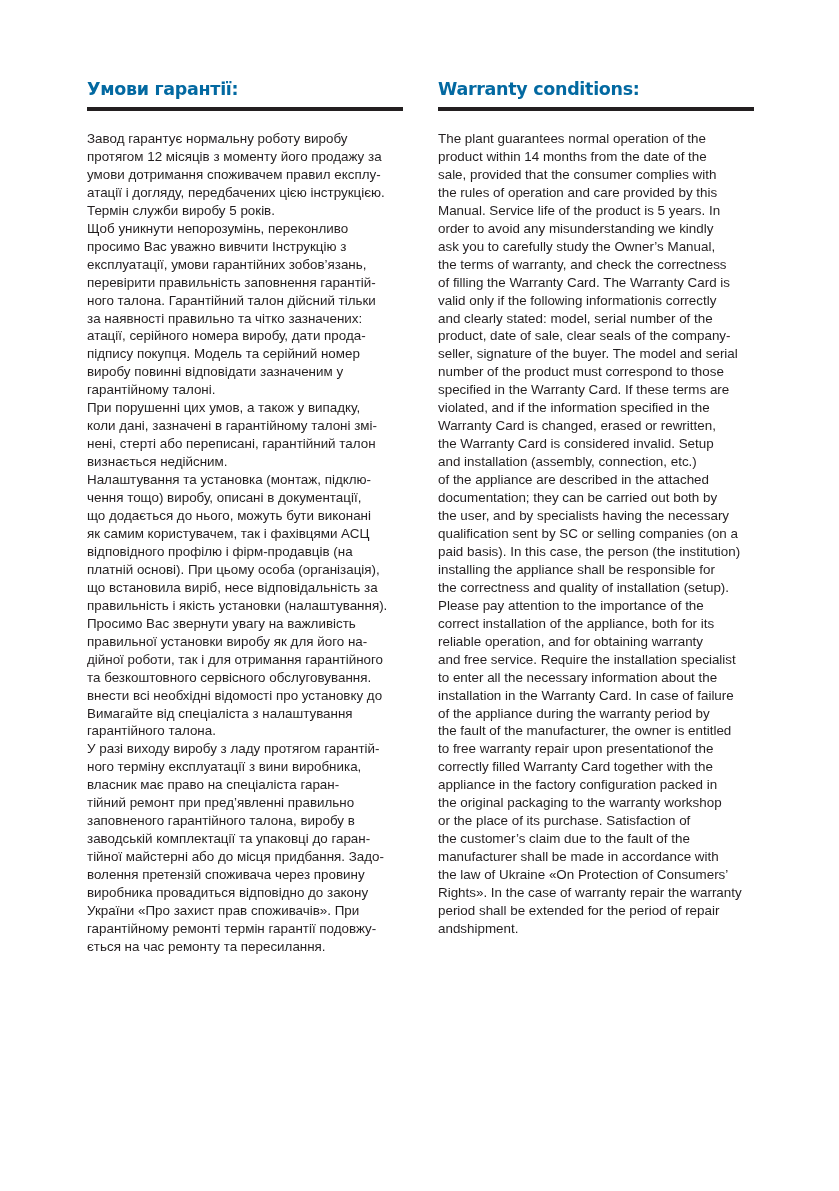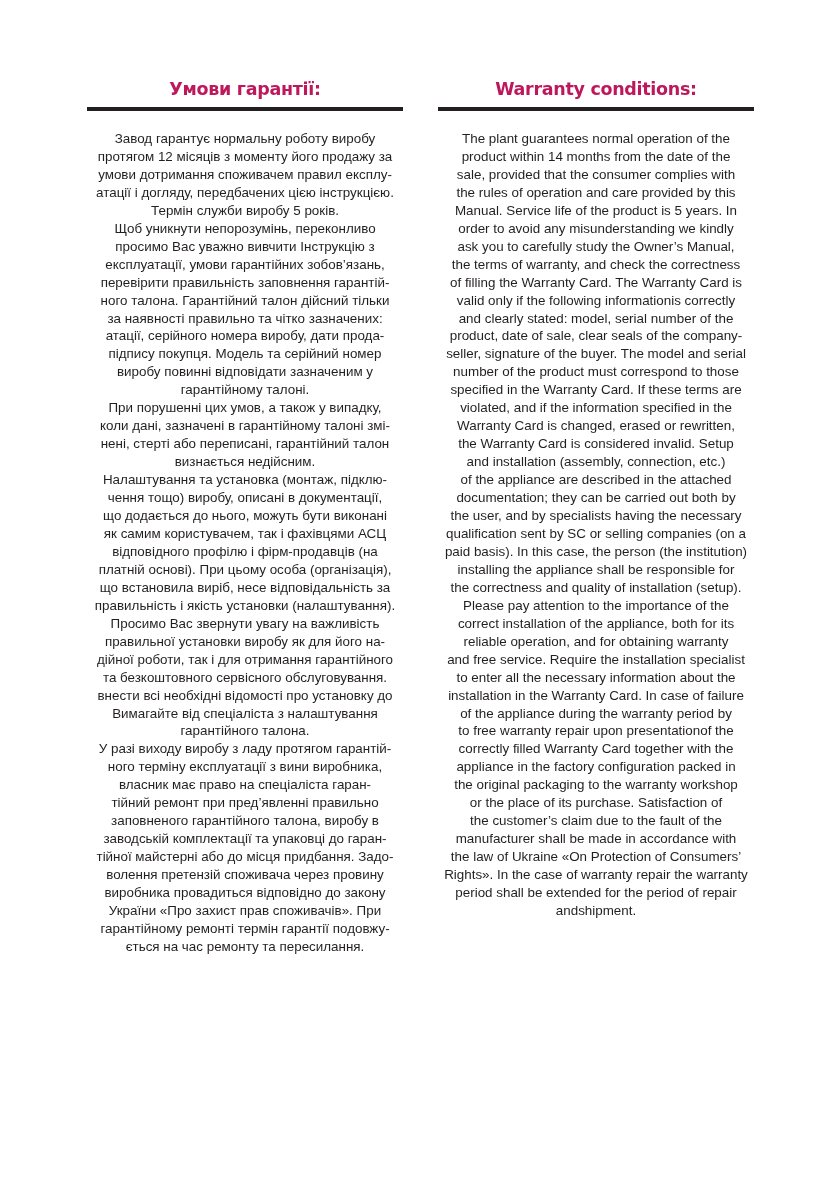--- a/index.html
+++ b/index.html
@@ -4,40 +4,38 @@
 <style>
   html, body { margin: 0; padding: 0; background: #ffffff; }
   body { width: 839px; height: 1191px; position: relative; overflow: hidden; }
   .col { position: absolute; top: 74px; width: 316px; }
   .col-ua { left: 87px; }
   .col-en { left: 438px; }
   .heading {
     font-family: "DejaVu Sans", sans-serif;
     font-weight: bold;
     font-size: 17.5px;
-    color: #be185d;
+    color: #0369a1;
     margin: 0;
     height: 30px;
     line-height: 30px;
     letter-spacing: -0.3px;
-    text-align: center;
   }
   .rule {
     height: 4px;
     background: #231f20;
     margin-top: 3px;
     width: 316px;
   }
   .body {
     margin-top: 19px;
     font-family: "Liberation Sans", sans-serif;
     font-size: 13.4px;
     line-height: 17.95px;
     color: #231f20;
-    text-align: center;
   }
   .line { display: block; white-space: nowrap; }
 </style>
 </head>
 <body>
 
 <section class="col col-ua">
   <h2 class="heading">Умови гарантії:</h2>
   <div class="rule"></div>
   <div class="body">
@@ -120,20 +118,21 @@
       <span class="line">paid basis). In this case, the person (the institution)</span>
       <span class="line">installing the appliance shall be responsible for</span>
       <span class="line">the correctness and quality of installation (setup).</span>
       <span class="line">Please pay attention to the importance of the</span>
       <span class="line">correct installation of the appliance, both for its</span>
       <span class="line">reliable operation, and for obtaining warranty</span>
       <span class="line">and free service. Require the installation specialist</span>
       <span class="line">to enter all the necessary information about the</span>
       <span class="line">installation in the Warranty Card. In case of failure</span>
       <span class="line">of the appliance during the warranty period by</span>
+      <span class="line">the fault of the manufacturer, the owner is entitled</span>
       <span class="line">to free warranty repair upon presentationof the</span>
       <span class="line">correctly filled Warranty Card together with the</span>
       <span class="line">appliance in the  factory configuration packed in</span>
       <span class="line">the original packaging to the warranty workshop</span>
       <span class="line">or the place of its purchase. Satisfaction of</span>
       <span class="line">the customer’s claim due to the fault of the</span>
       <span class="line">manufacturer shall be made in accordance with</span>
       <span class="line">the law of Ukraine «On Protection of Consumers’</span>
       <span class="line">Rights». In the case of warranty repair the warranty</span>
       <span class="line">period shall be extended for the period of repair</span>

